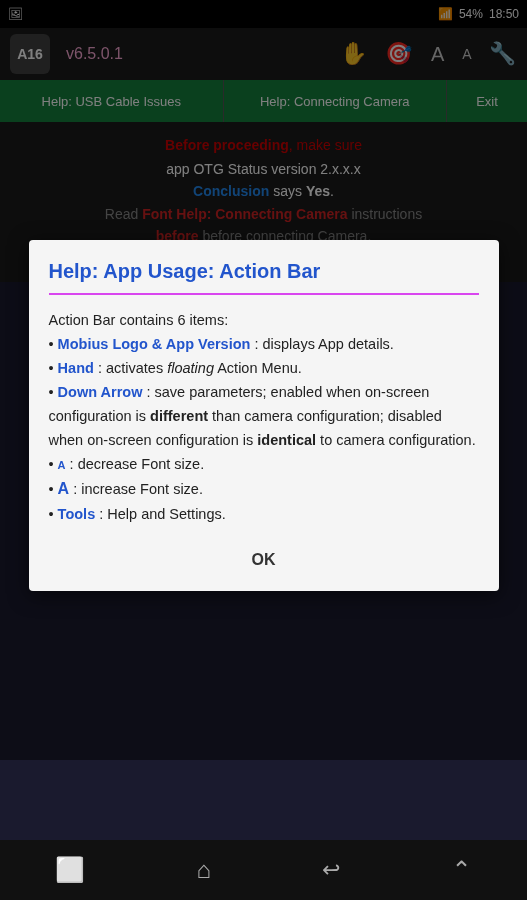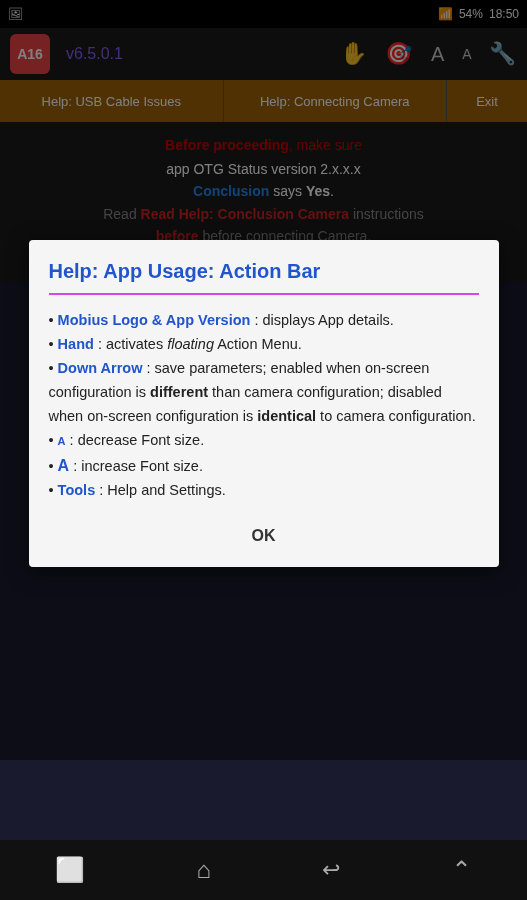--- a/index.html
+++ b/index.html
@@ -44,52 +44,52 @@
       height: 52px;
       display: flex;
       align-items: center;
       padding: 0 10px;
       gap: 16px;
     }
 
     .app-logo {
       width: 40px;
       height: 40px;
-      background-color: #ef4444;
+      background-color: #404040;
       border-radius: 6px;
       display: flex;
       align-items: center;
       justify-content: center;
       color: #fff;
       font-weight: bold;
       font-size: 14px;
       flex-shrink: 0;
     }
 
     .app-version {
-      color: #8b5cf6;
+      color: #f9a8d4;
       font-size: 16px;
       flex: 1;
     }
 
     .app-bar-icons {
       display: flex;
       gap: 18px;
       align-items: center;
     }
 
     .app-bar-icon {
       color: #aaa;
       font-size: 22px;
       cursor: pointer;
     }
 
     
     .nav-buttons {
-      background-color: #a16207;
+      background-color: #15803d;
       display: flex;
       height: 42px;
     }
 
     .nav-btn {
       flex: 1;
       display: flex;
       align-items: center;
       justify-content: center;
       color: #fff;
@@ -240,33 +240,34 @@
 <div class="screen-bg">
   <div class="bg-text-area">
     <div style="color:#cc0000;font-size:14px;line-height:1.7;">
       <span style="font-weight:bold;">Before proceeding</span><span>, make sure</span>
     </div>
     <div style="color:#ffffff;font-size:14px;">app OTG Status version 2.x.x.x</div>
     <div style="color:#ffffff;font-size:14px;">
       <span style="font-weight:bold;color:#2288ee;">Conclusion</span><span> says </span><span style="font-weight:bold;">Yes</span>.
     </div>
     <div style="font-size:14px;">
-      <span style="color:#888;">Read </span><span style="color:#cc2222;font-weight:bold;">Read Help: Conclusion Camera</span><span style="color:#888;"> instructions</span>
+      <span style="color:#888;">Read </span><span style="color:#cc2222;font-weight:bold;">Font Help: Connecting Camera</span><span style="color:#888;"> instructions</span>
     </div>
     <div style="color:#888;font-size:14px;">
       <span style="color:#cc2222;font-weight:bold;margin-top:36px;">before</span> <span>before connecting Camera.</span>
     </div>
     <div style="color:#888;font-size:14px;">Once Camera is detected,</div>
   </div>
 </div>
 
 <div class="modal-overlay">
   <div class="modal">
     <div class="modal-title">Help: App Usage: Action Bar</div>
     <div class="modal-body">
+      <p>Action Bar contains 6 items:</p>
       <p>
         • <span class="blue-link">Mobius Logo &amp; App Version</span> : displays App details.
       </p>
       <p>
         • <span class="blue-link">Hand</span> : activates <span class="italic">floating</span> Action Menu.
       </p>
       <p>
         • <span class="blue-link">Down Arrow</span> : save parameters; enabled when on-screen configuration is <span class="bold">different</span> than camera configuration; disabled when on-screen configuration is <span class="bold">identical</span> to camera configuration.
       </p>
       <p>

